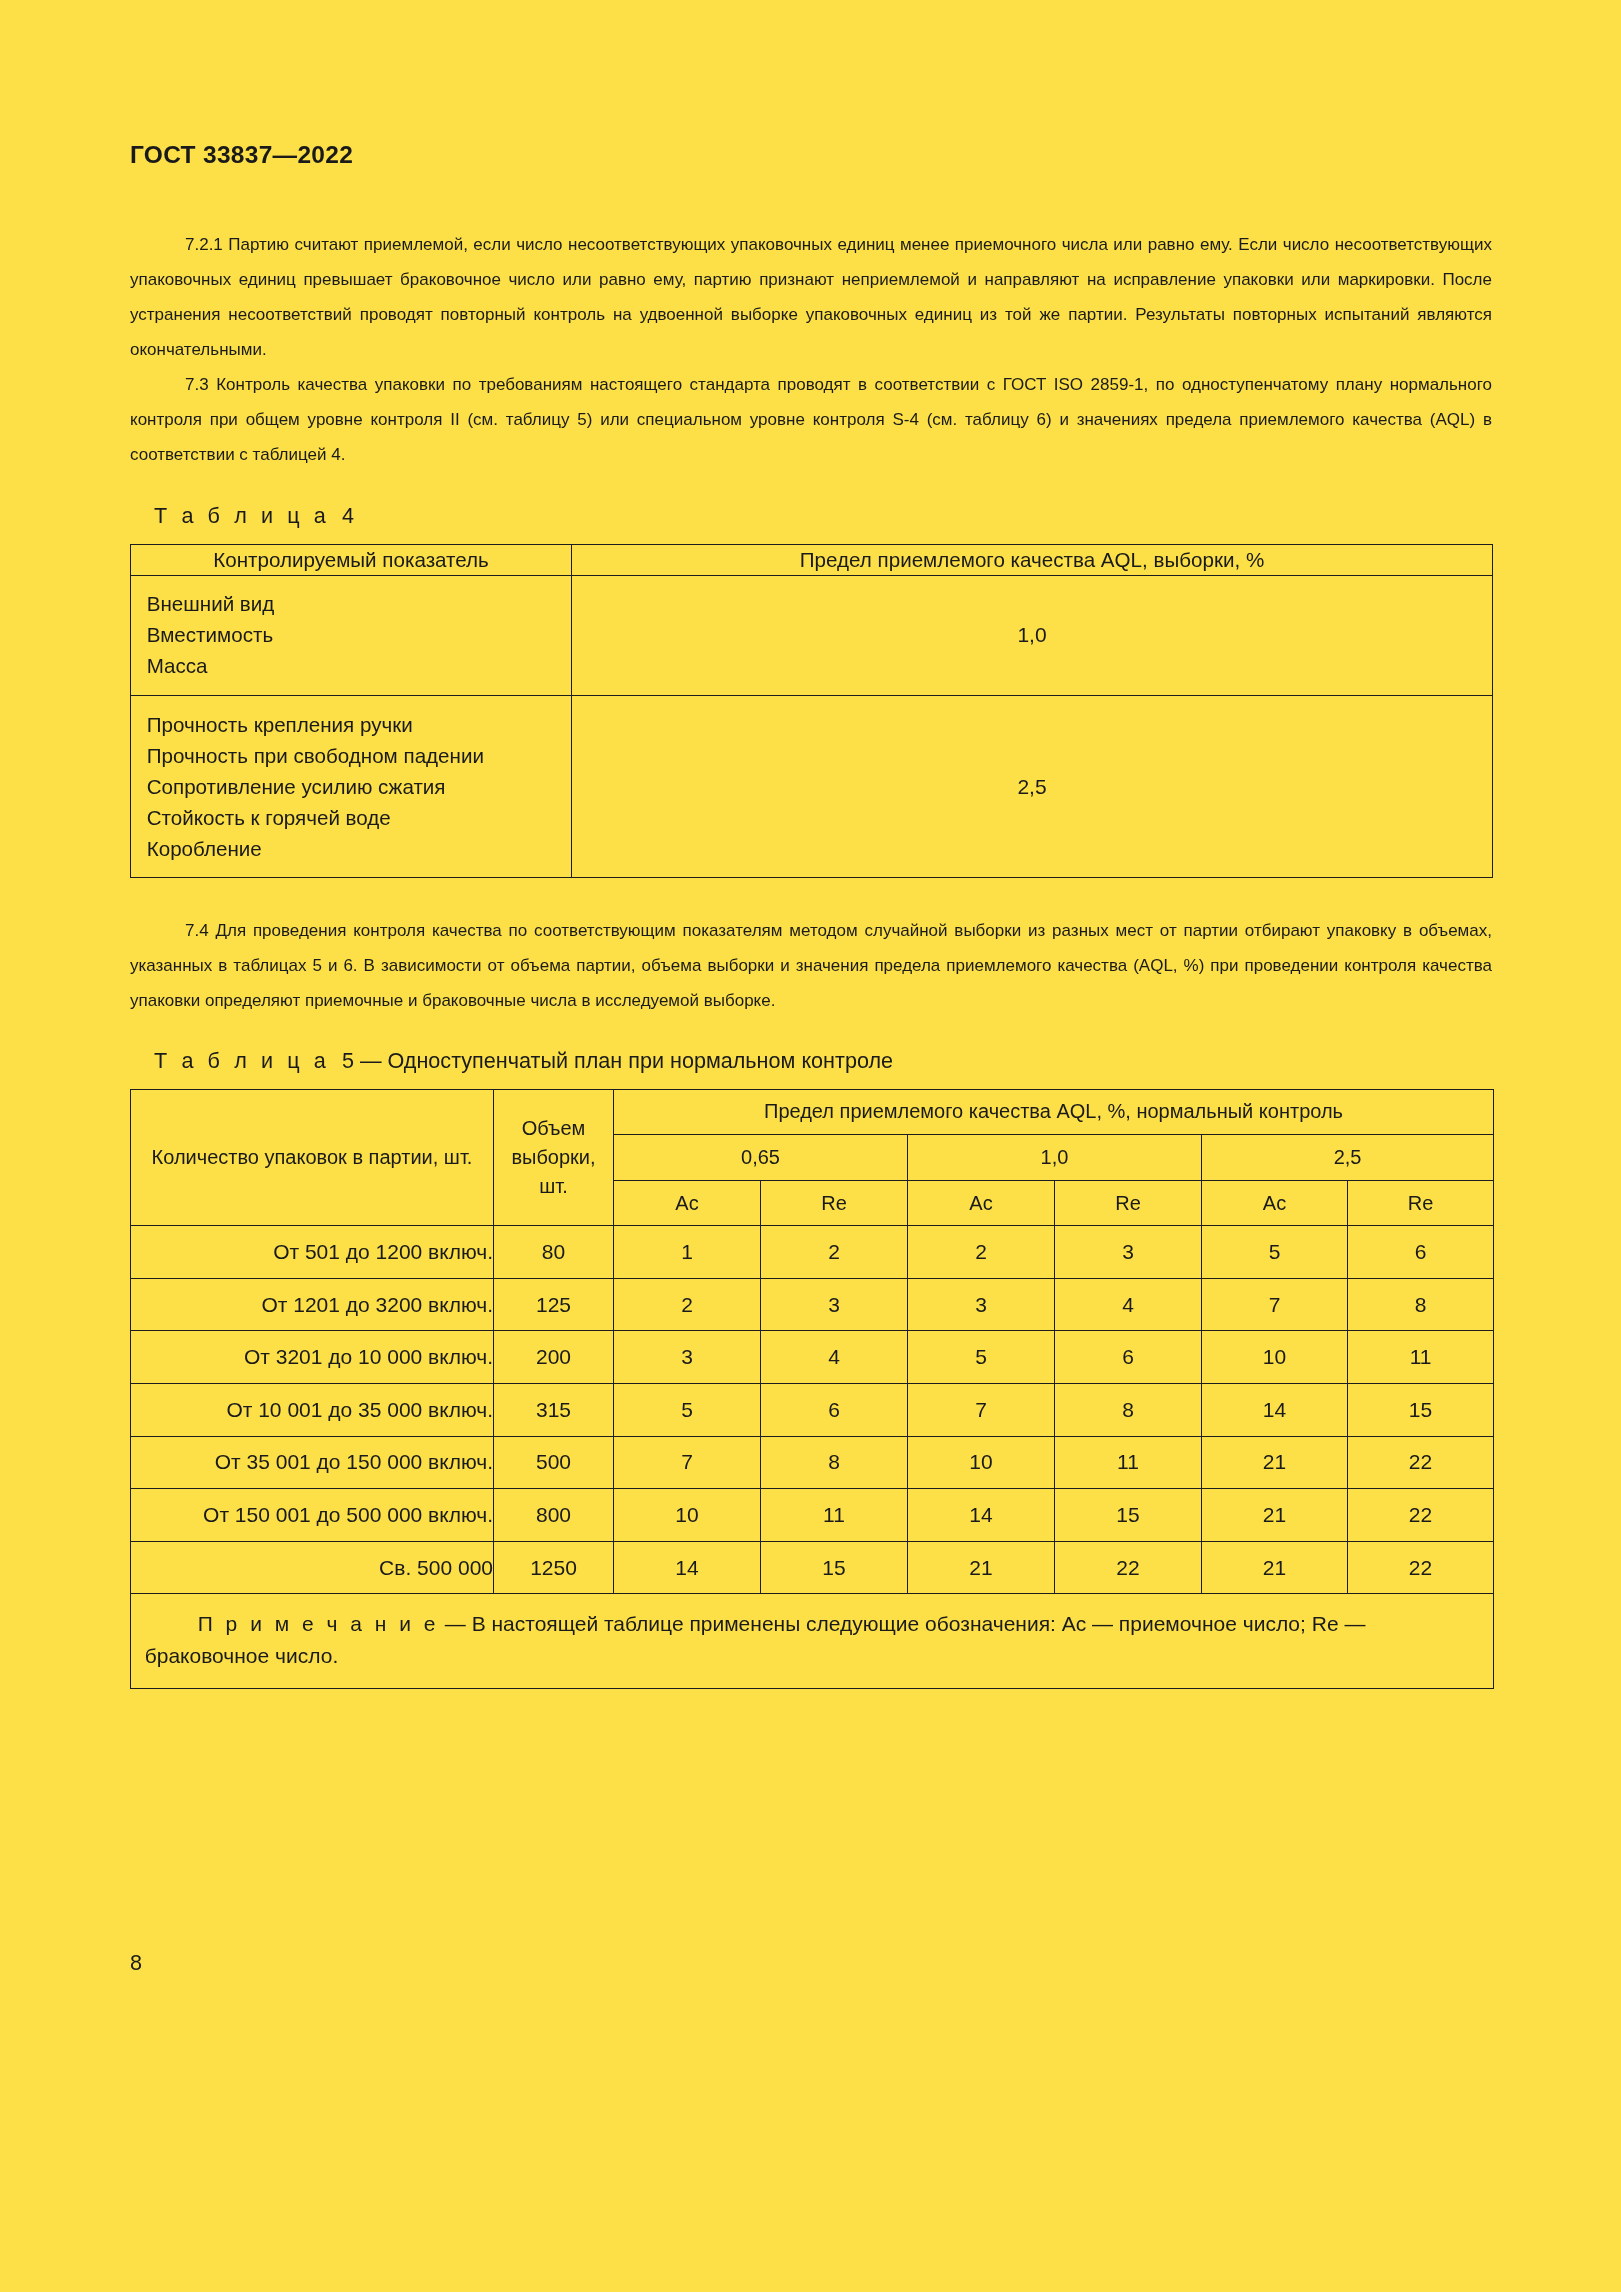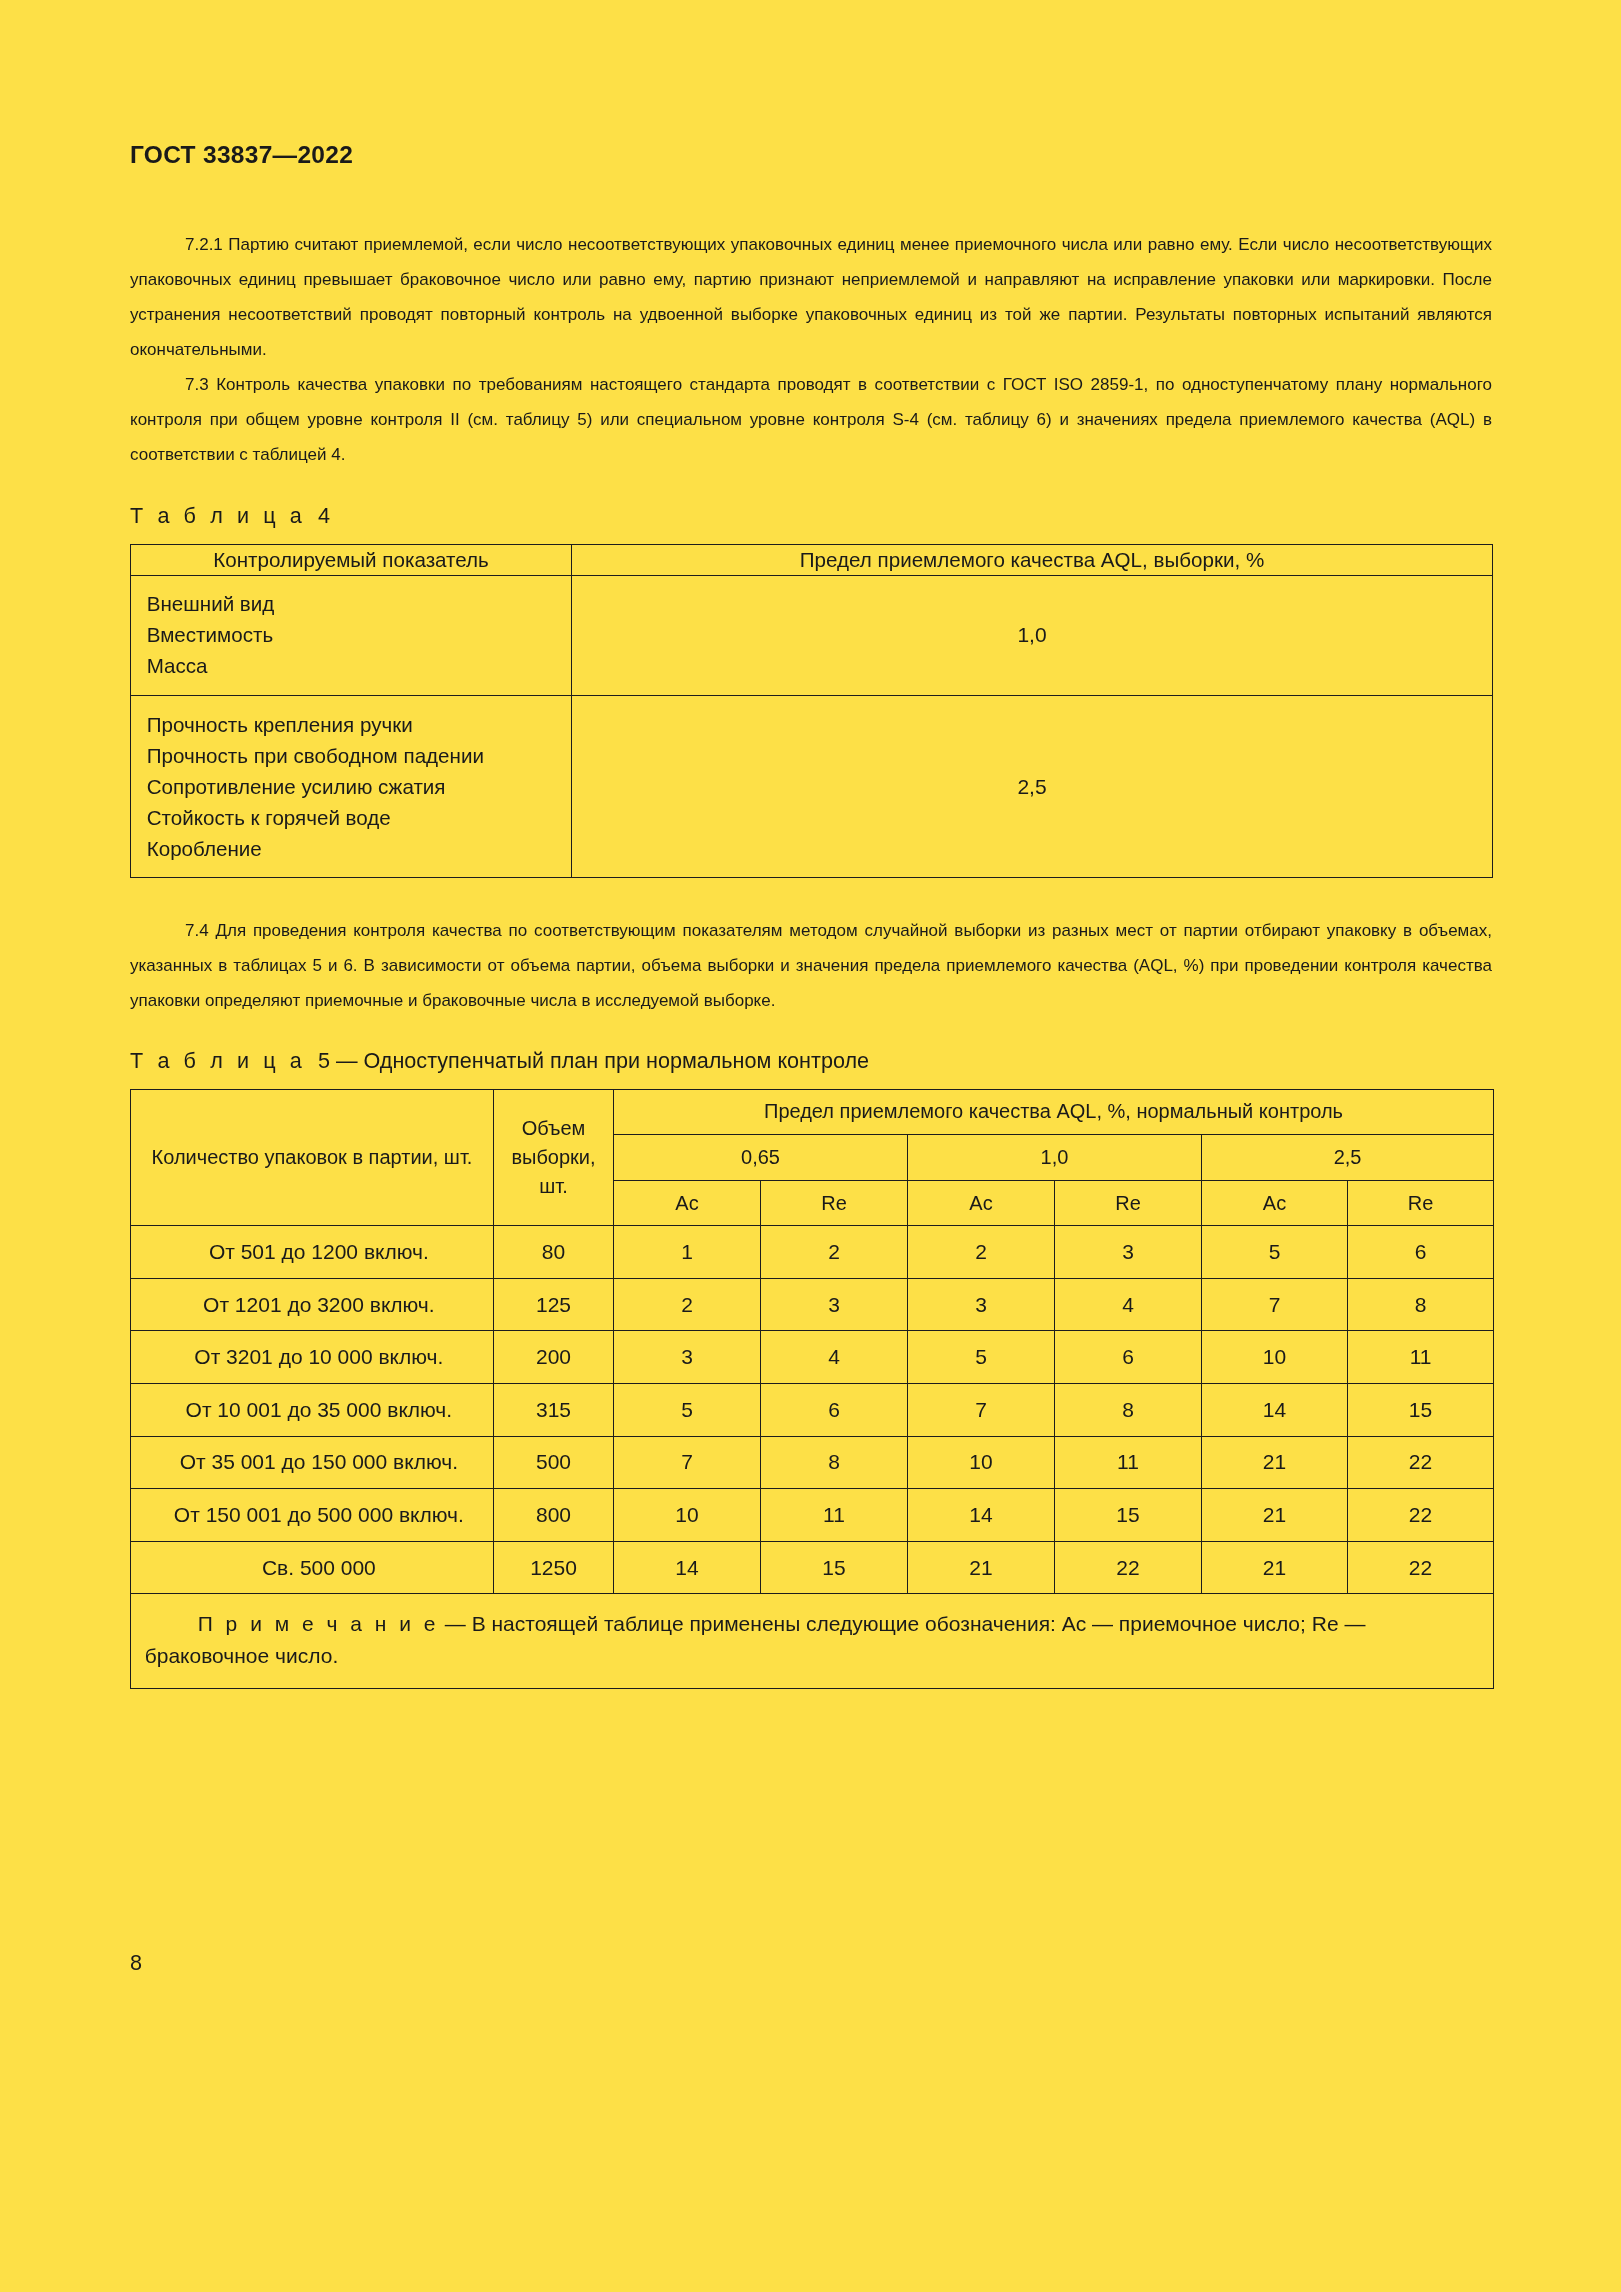--- a/index.html
+++ b/index.html
@@ -50,20 +50,21 @@
 
   
   .tbl-caption {
     font-size: 21.6px;
     line-height: 29px;
     margin: 0;
     white-space: pre;
   }
   .tbl-caption .sp {
     letter-spacing: 4.1px;
+    margin-left: 24px;
   }
 
   
   table.gost {
     border-collapse: collapse;
     table-layout: fixed;
     background: transparent;
   }
   table.gost td, table.gost th {
     border: 1.6px solid #1d1d1d;
@@ -94,21 +95,21 @@
   .t5 th, .t5 td {
     text-align: center;
     font-size: 20.6px;
   }
   .t5 th.hcell {
     padding: 7.8px 5.9px;
     line-height: 29px;
     font-size: 20px;
   }
   .t5 td.rangecell {
-    text-align: center;
+    text-align: right;
     padding: 10.8px 0 10.8px 13.7px;
     font-size: 21px;
   }
   .t5 td.num {
     padding: 10.8px 2px;
     font-size: 21px;
   }
   .t5 td.note {
     text-align: left;
     padding: 13.7px 17.6px 15.7px 13.7px;

